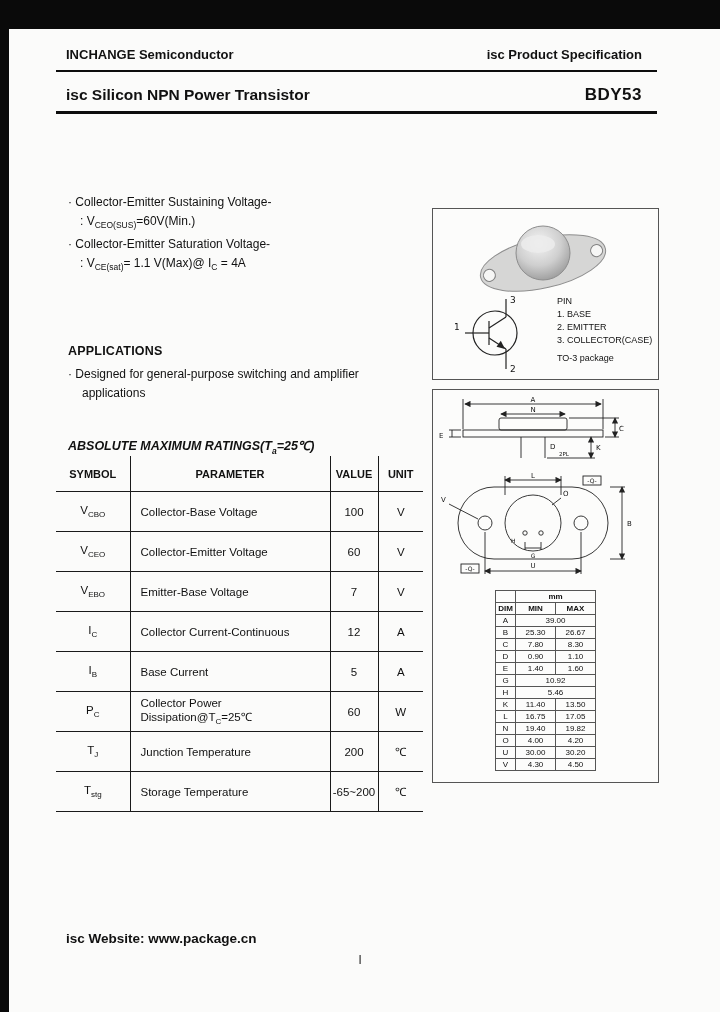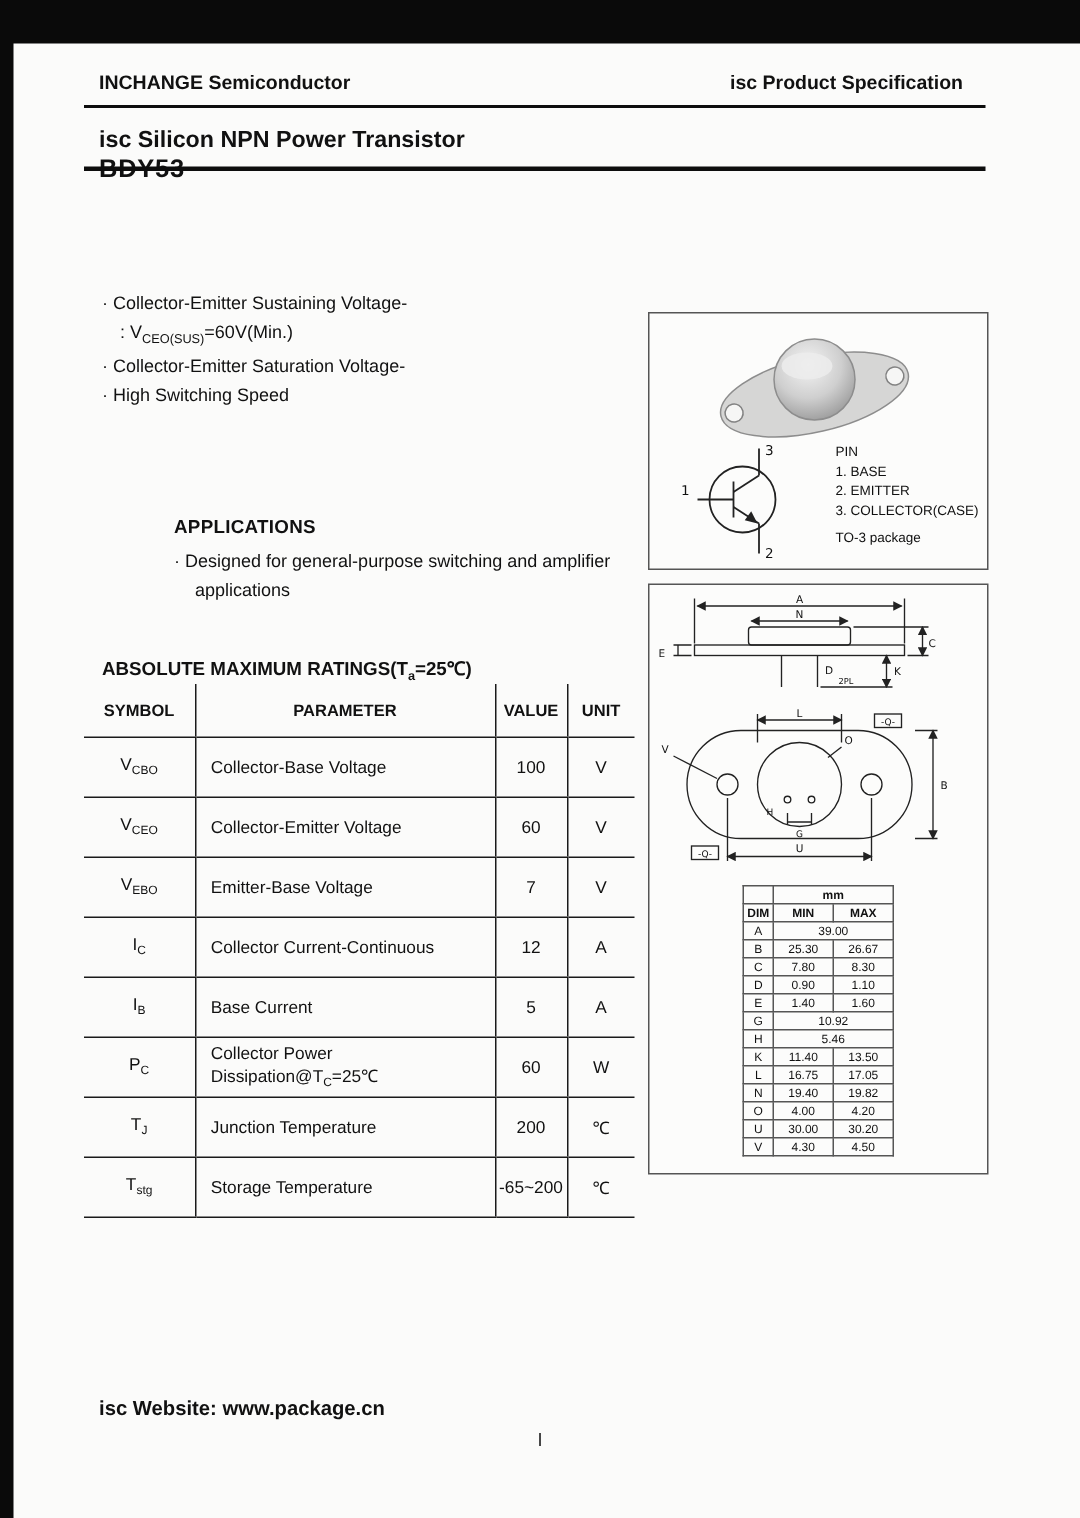--- a/index.html
+++ b/index.html
@@ -5,33 +5,33 @@
   html,body{margin:0;padding:0;}
   body{width:720px;height:1012px;background:#ffffff;font-family:"Liberation Sans",sans-serif;color:#111;}
   .page{position:relative;width:720px;height:1012px;background:#fbfbfa;overflow:hidden;}
   .bar-top{position:absolute;left:0;top:0;width:720px;height:29px;background:#0a0a0a;}
   .bar-left{position:absolute;left:0;top:0;width:9px;height:1012px;background:#0a0a0a;}
 
   .header{position:absolute;left:66px;top:47px;width:576px;display:flex;justify-content:space-between;font-size:13px;font-weight:bold;}
   .rule{position:absolute;left:56px;width:601px;background:#0d0d0d;}
   #rule1{top:70px;height:2px;}
   #rule2{top:111px;height:3px;}
-  .title-row{position:absolute;left:66px;top:85px;width:576px;display:flex;justify-content:space-between;align-items:baseline;flex-direction:column;}
+  .title-row{position:absolute;left:66px;top:85px;width:576px;display:flex;justify-content:space-between;align-items:baseline;}
   .doc-title{font-size:15.5px;font-weight:bold;}
   .part-no{font-size:17px;font-weight:bold;letter-spacing:0.5px;}
 
   .desc{position:absolute;left:68px;top:193px;width:365px;}
-  .apps{position:absolute;left:68px;top:344px;width:365px;margin-left:48px;}
+  .apps{position:absolute;left:68px;top:344px;width:365px;}
   .sec-heading{font-size:12.5px;font-weight:bold;margin-bottom:7px;letter-spacing:0.2px;}
   .d-line{font-size:12px;line-height:19px;}
   .d-sub{padding-left:12px;}
   .d-indent{padding-left:14px;}
   sub{font-size:8.5px;}
 
-  .ratings-heading{position:absolute;left:68px;top:437px;font-size:12.5px;font-weight:bold;}
+  .ratings-heading{position:absolute;left:68px;top:437px;font-size:12.5px;font-weight:bold;font-style:italic;}
   .ratings-table{position:absolute;left:56px;top:456px;border-collapse:collapse;table-layout:fixed;width:367px;font-size:11.5px;}
   .ratings-table th{height:33px;font-size:11px;font-weight:bold;border-bottom:1px solid #1a1a1a;text-align:center;}
   .ratings-table td{height:37px;border-bottom:1px solid #1a1a1a;text-align:center;}
   .ratings-table th + th,.ratings-table td + td{border-left:1px solid #1a1a1a;}
   .ratings-table .c-par{text-align:left;padding-left:10px;}
   .ratings-table sub{font-size:8px;}
 
   .fig-box{position:absolute;left:432px;width:225px;border:1px solid #555;background:#fcfcfb;overflow:hidden;}
   #fig1{top:208px;height:170px;}
   #fig2{top:389px;height:392px;}
@@ -64,21 +64,21 @@
   <div class="title-row">
     <span class="doc-title"><span>isc</span><span> Silicon NPN Power Transistor</span></span>
     <span class="part-no">BDY53</span>
   </div>
   <div class="rule" id="rule2"></div>
 
   <div class="desc">
     <div class="d-line"><span>·</span> <span>Collector-Emitter Sustaining Voltage-</span></div>
     <div class="d-line d-sub"><span>: V</span><sub>CEO(SUS)</sub><span>=60V(Min.)</span></div>
     <div class="d-line"><span>·</span> <span>Collector-Emitter Saturation Voltage-</span></div>
-    <div class="d-line"><span>·</span> <span>High Switching Speed</span></div>
+    <div class="d-line d-sub"><span>: V</span><sub>CE(sat)</sub><span>= 1.1 V(Max)@ I</span><sub>C</sub><span> = 4A</span></div>
   </div>
 
   <div class="apps">
     <div class="sec-heading">APPLICATIONS</div>
     <div class="d-line"><span>·</span> <span>Designed for general-purpose switching and amplifier</span></div>
     <div class="d-line d-indent"><span>applications</span></div>
   </div>
 
   <div class="ratings-heading">
     <span>ABSOLUTE MAXIMUM RATINGS(T</span><sub>a</sub><span>=25℃)</span>

